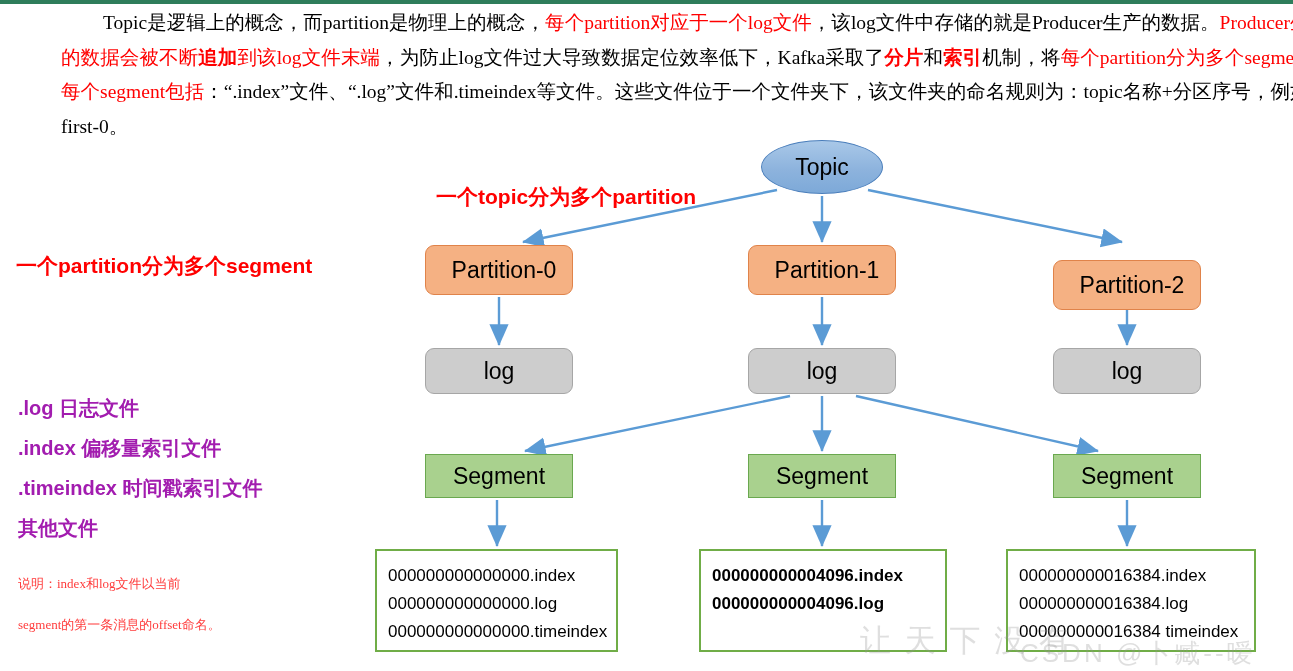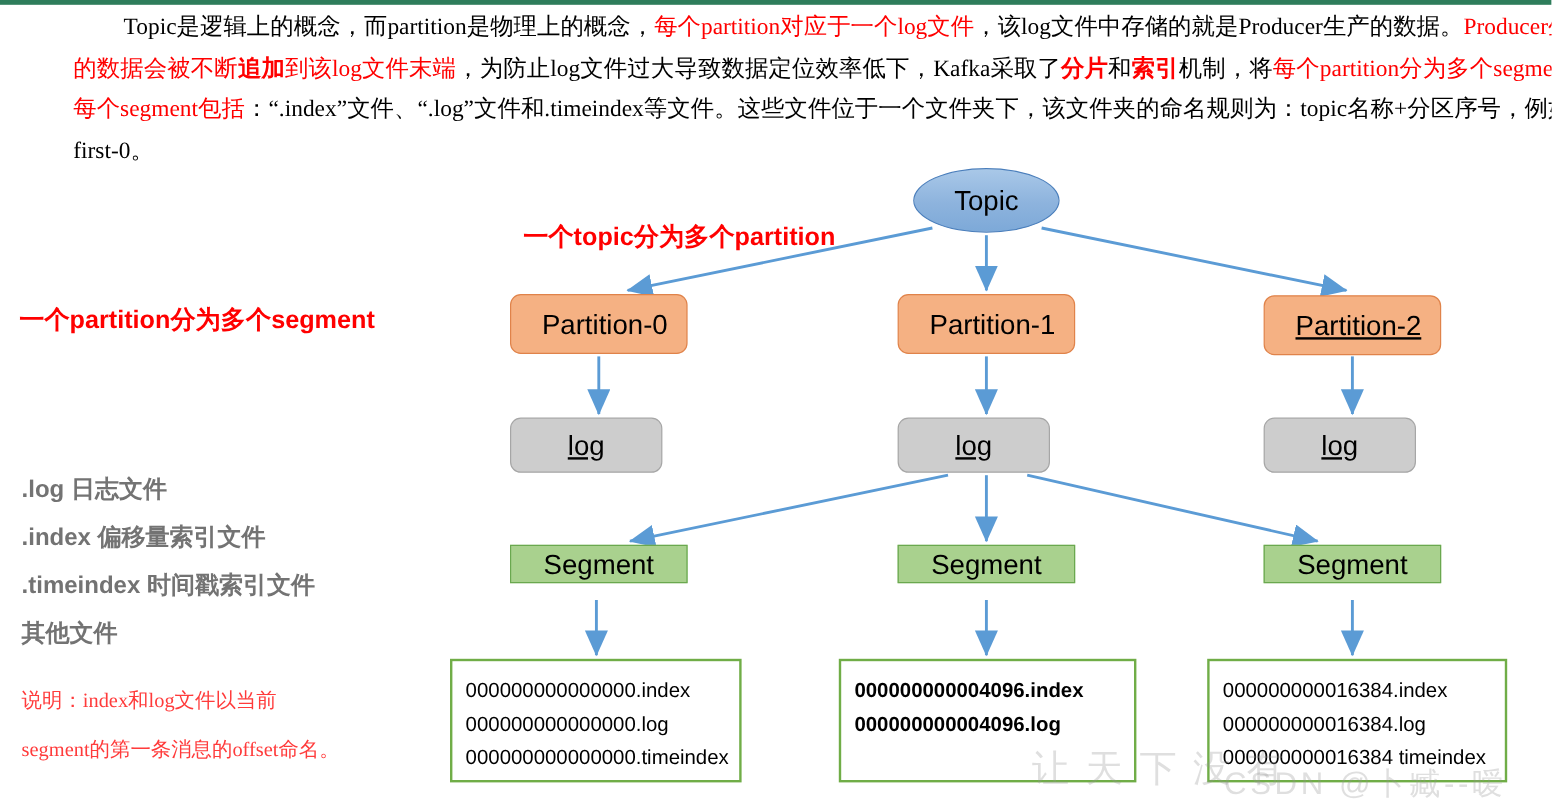--- a/index.html
+++ b/index.html
@@ -50,34 +50,34 @@
     font-size: 21px;
     font-weight: bold;
     white-space: nowrap;
   }
   #anno-topic-split   { left: 436px; top: 183px; }
   #anno-part-split    { left: 16px;  top: 252px; }
 
   
   .legend {
     position: absolute; left: 18px; top: 388px;
-    color: #737373;
+    color: #a21caf;
     font-family: "Liberation Sans", "DejaVu Sans", sans-serif;
     font-size: 20px;
     font-weight: bold;
     line-height: 40px;
     white-space: nowrap;
   }
 
   
   .note {
     position: absolute; left: 18px; top: 563px;
     color: #ff3b3b;
     font-family: "Liberation Serif", "DejaVu Serif", serif;
-    font-size: 17px;
+    font-size: 13px;
     line-height: 41px;
     white-space: nowrap;
   }
 
   
   .node {
     position: absolute;
     display: flex; align-items: center; justify-content: center;
     font-family: "Liberation Sans", "DejaVu Sans", sans-serif;
     color: #000000;
@@ -95,36 +95,35 @@
   .node-partition {
     width: 148px; height: 50px;
     border-radius: 9px;
     background: #f5b183;
     border: 1.5px solid #e0834a;
     font-size: 23px;
     padding-left: 10px;
   }
   #partition-0 { left: 425px;  top: 245px; }
   #partition-1 { left: 748px;  top: 245px; }
-  #partition-2 { left: 1053px; top: 246px; text-decoration: underline; }
+  #partition-2 { left: 1053px; top: 260px; }
 
   .node-log {
-    width: 127px; height: 46px;
+    width: 148px; height: 46px;
     border-radius: 9px;
     background: #cdcdcd;
     border: 1.5px solid #a6a6a6;
     font-size: 23px;
-    text-decoration: underline;
   }
   #log-0 { left: 425px;  top: 348px; }
   #log-1 { left: 748px;  top: 348px; }
   #log-2 { left: 1053px; top: 348px; }
 
   .node-segment {
-    width: 148px; height: 32px;
+    width: 148px; height: 44px;
     border-radius: 0;
     background: #a9d18e;
     border: 1.5px solid #6aa84f;
     font-size: 23px;
   }
   #segment-0 { left: 425px;  top: 454px; }
   #segment-1 { left: 748px;  top: 454px; }
   #segment-2 { left: 1053px; top: 454px; }
 
   

